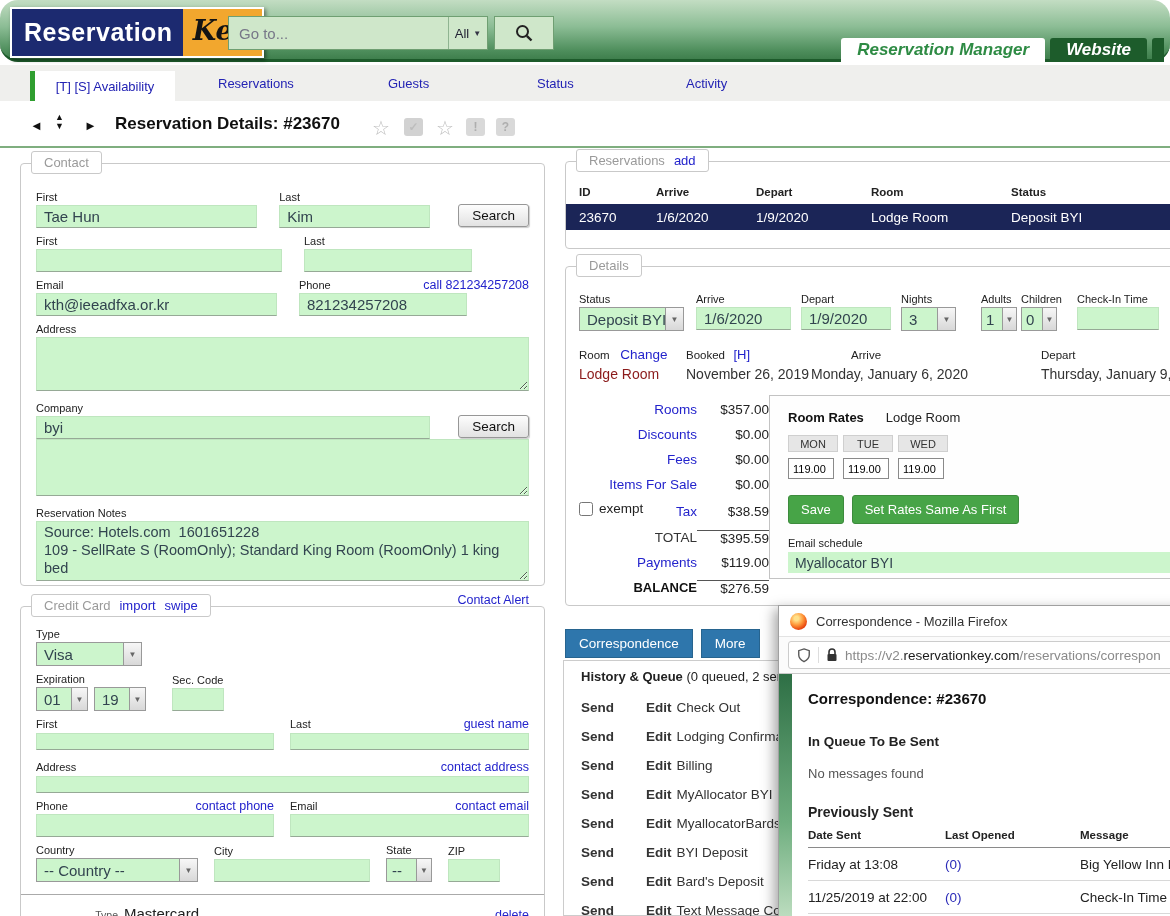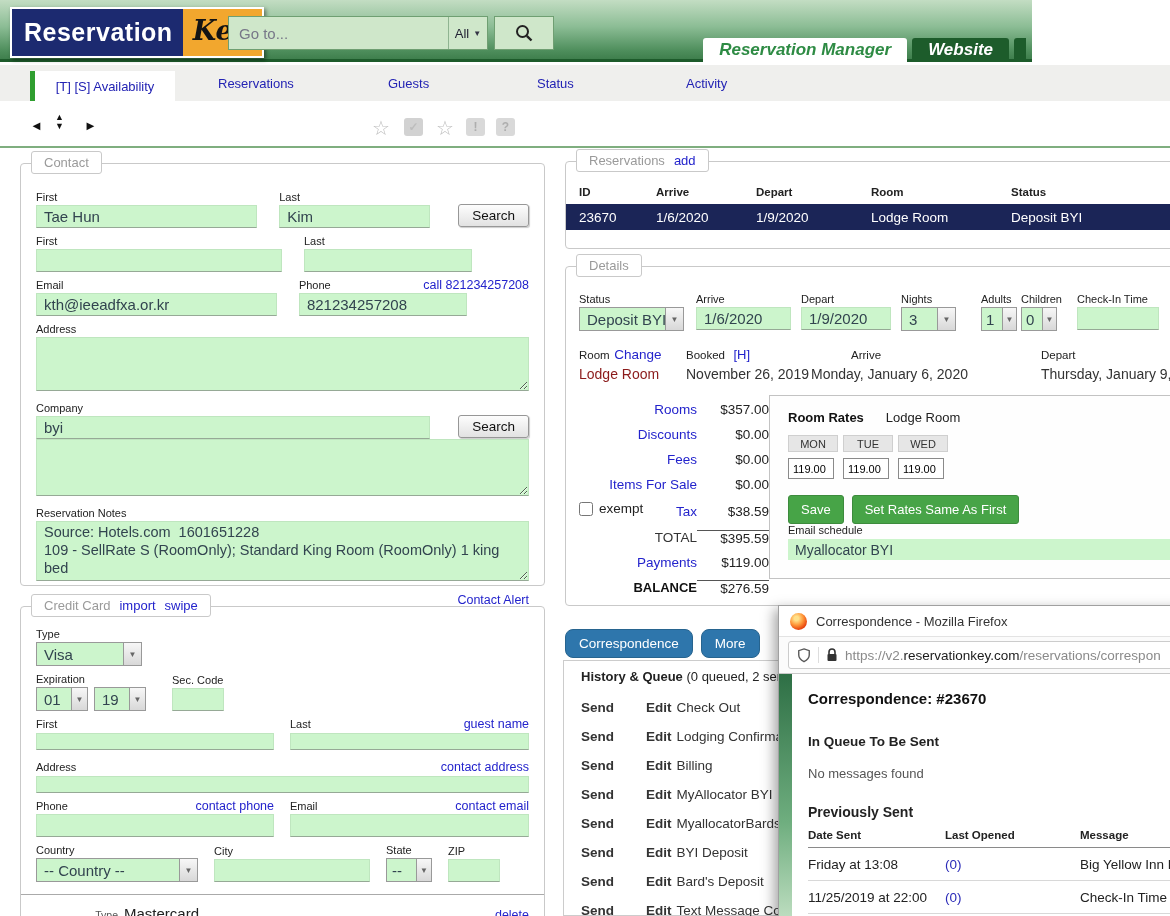--- a/index.html
+++ b/index.html
@@ -4,23 +4,24 @@
 <style>
   * { box-sizing: border-box; margin: 0; padding: 0; }
   html, body { background: #fff; }
   body {
     width: 1170px; height: 916px; position: relative; overflow: hidden;
     font-family: "Liberation Sans", sans-serif; color: #222;
   }
 
   
   .hdr {
-    position: absolute; left: 0; top: 0; width: 1032px; height: 62px;
+    position: absolute; left: 0; top: 0; width: 1170px; height: 62px;
     background: linear-gradient(#c3ddc3, #8cbd95 45%, #4f8f5d 85%, #3f7f4d);
     border-bottom: 3px solid #1d5b2b;
+    border-radius: 18px;
   }
   .logo { position: absolute; left: 10px; top: 7px; display: flex; border: 2px solid #fff; box-shadow: 2px 2px 4px rgba(0,0,0,.45); }
   .logo .res { background: #1c2a70; color: #fff; font-weight: bold; font-size: 25px; padding: 9px 10px 9px 12px; letter-spacing: .5px; }
   .logo .key { background: #f2a72e; color: #141414; font-family: "DejaVu Serif", serif; font-style: italic; font-weight: bold; font-size: 27px; padding: 6px 14px 4px 10px; }
   .searchwrap { position: absolute; left: 228px; top: 16px; display: flex; }
   .searchbox { display: flex; align-items: stretch; background: #cfe7ca; border: 1px solid #6f9f72; width: 260px; height: 34px; }
   .goto { flex: 1; background: transparent; border: 0; outline: none; padding: 0 10px; font-size: 15px; color: #667; font-family: "Liberation Sans", sans-serif; }
   .goto::placeholder { color: #778; }
   .allbtn { width: 48px; border-left: 1px solid #8fb491; display: flex; align-items: center; justify-content: center; gap: 4px; font-size: 13px; color: #223; cursor: pointer; }
   .allbtn .car { font-size: 8px; color: #334; }
@@ -106,25 +107,25 @@
 
   .rates { position: absolute; left: 203px; top: 128px; width: 420px; height: 184px; border: 1px solid #c3c3c3; background: #fefefe; padding: 14px 18px 0; }
   .ratehead { display: flex; gap: 22px; align-items: baseline; font-size: 13px; }
   .ratehead .rt { font-weight: bold; color: #111; }
   .daycols { display: flex; gap: 5px; margin-top: 10px; }
   .daycol { width: 50px; }
   .dayname { background: #e6e6e6; border: 1px solid #cfcfcf; height: 17px; font-size: 11px; color: #333; display: flex; align-items: center; justify-content: center; }
   .dayval { margin-top: 6px; width: 46px; height: 21px; border: 1px solid #8a8a8a; font-size: 11px; padding: 2px 4px; font-family: "Liberation Sans", sans-serif; }
   .greenbtn { background: #47a447; border: 1px solid #3d8b3d; color: #fff; font-size: 13px; padding: 6px 12px; border-radius: 3px; cursor: pointer; font-family: "Liberation Sans", sans-serif; }
   .ratebtns { display: flex; gap: 8px; margin-top: 16px; }
-  .emailsched { font-size: 11px; color: #222; }
+  .emailsched { font-size: 11px; color: #222; margin-top: 13px; }
   .emailfield { margin-top: 3px; background: #ccf5cc; height: 21px; font-size: 14px; color: #32444f; padding: 1px 7px; width: 400px; display: flex; align-items: center; }
 
   
-  .bluebtn { background: #2e76ac; border: 1px solid #27648f; color: #fff; font-size: 13.5px; padding: 6px 13px; border-radius: 8px; cursor: pointer; font-family: "Liberation Sans", sans-serif; }
+  .bluebtn { background: #2e76ac; border: 1px solid #27648f; color: #fff; font-size: 13.5px; padding: 6px 13px; border-radius: 0; cursor: pointer; font-family: "Liberation Sans", sans-serif; }
   .corrbtns { position: absolute; left: 565px; top: 629px; display: flex; gap: 8px; }
   .histbox { position: absolute; left: 563px; top: 660px; width: 620px; height: 256px; border: 1px solid #ccc; background: #fff; padding: 8px 0 0 17px; }
   .histhead { font-size: 13px; color: #222; white-space: nowrap; }
   .histhead b { font-weight: bold; }
   .sendrow { display: flex; height: 29px; align-items: center; font-size: 13.5px; color: #333; }
   .sendrow .snd { width: 65px; font-weight: bold; cursor: pointer; }
   .sendrow .edt { font-weight: bold; margin-right: 5px; cursor: pointer; }
   .sendrow .tpl { white-space: nowrap; }
 
   
@@ -202,20 +203,21 @@
   <div class="navtab" style="left:686px">Activity</div>
 </div>
 
 <div class="titlebar">
   <span class="tarrow" style="left:30px">◄</span>
   <span class="spinner">
       <span>▲</span>
       <span>▼</span>
     </span>
   <span class="tarrow" style="left:84px">►</span>
+  <span class="ttl">Reservation Details: #23670</span>
   <span class="ticon star" style="left:372px">☆</span>
   <span class="ticon graybox chk" style="left:404px;top:12px">✓</span>
   <span class="ticon star" style="left:436px">☆</span>
   <span class="ticon graybox" style="left:466px;top:12px">!</span>
   <span class="ticon graybox" style="left:496px;top:12px">?</span>
 </div>
 <div class="greenline"></div>
 
 <div class="fs contact">
   <div class="lg">
@@ -343,21 +345,21 @@
         <span class="b" style="width:14px">▼</span>
     </div>
   </div>
   <div class="dfield" style="left:511px;top:26px;width:82px">
     <div class="flabel" style="white-space:nowrap">Check-In Time</div>
     <input class="ginput" style="">
   </div>
 
   <div class="dfield" style="left:13px;top:78px">
     <span class="infolab">Room</span>
-    <a style="font-size:13.5px;">Change</a>
+    <a style="font-size:13.5px;margin-left:6px">Change</a>
     <div class="infoval roomval">Lodge Room</div>
   </div>
   <div class="dfield" style="left:120px;top:78px">
     <span class="infolab">Booked</span>
     <a style="font-size:13px;margin-left:4px">[H]</a>
     <div class="infoval">November 26, 2019</div>
   </div>
   <div class="dfield" style="left:245px;top:78px">
     <span class="infolab" style="margin-left:40px">Arrive</span>
     <div class="infoval">Monday, January 6, 2020</div>

